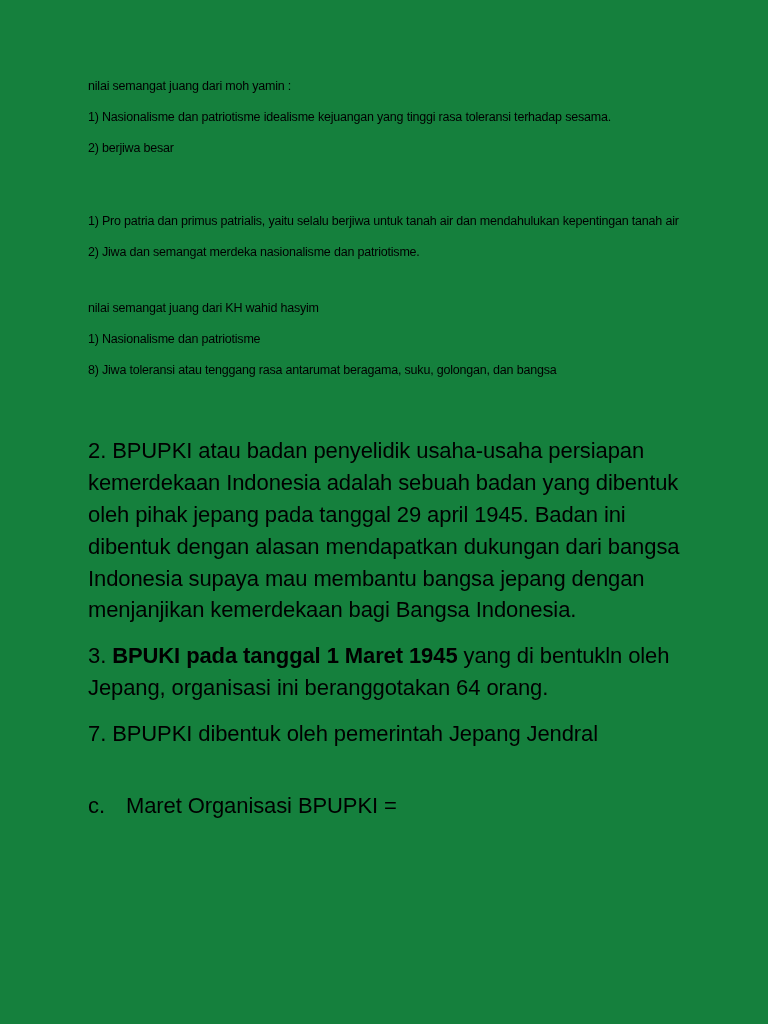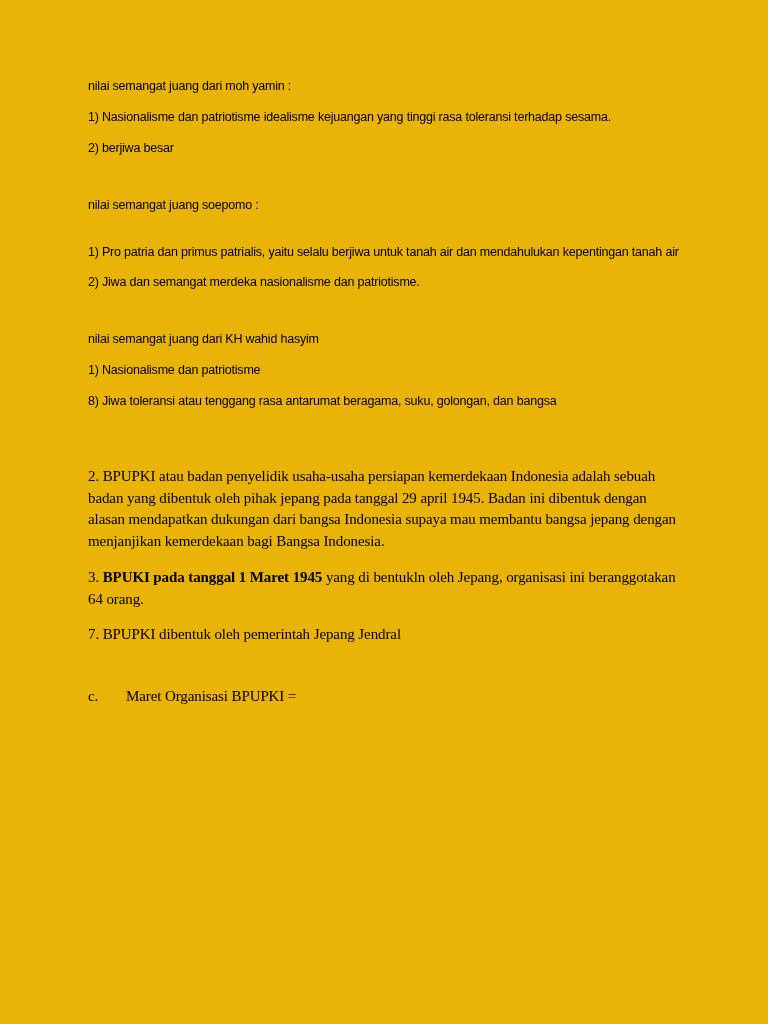--- a/index.html
+++ b/index.html
@@ -11,21 +11,21 @@
     width: 768px;
     height: 1024px;
     font-family: "Liberation Sans", sans-serif;
     color: #000000;
     overflow: hidden;
   }
   .page {
     position: relative;
     width: 768px;
     height: 1024px;
-    background: #eab308;
+    background: #15803d;
     box-sizing: border-box;
     padding: 78px 86px 0 88px;
   }
   .small-block {
     font-family: "Liberation Sans", sans-serif;
     font-size: 12.5px;
     line-height: 1.35;
     letter-spacing: -0.2px;
   }
   .small-block p {
@@ -34,22 +34,22 @@
   .gap-lg {
     height: 26px;
   }
   .gap-md {
     height: 16px;
   }
   .heading-line {
     margin-left: 6px;
   }
   .big-block {
-    font-family: Liberation Serif, serif;
-    font-size: 15px;
+    font-family: Liberation Sans, sans-serif;
+    font-size: 22px;
     line-height: 1.45;
     letter-spacing: -0.1px;
   }
   .big-block p {
     margin: 0 0 12px 0;
   }
   .big-block p.para {
     margin-bottom: 14px;
   }
   b {
@@ -67,21 +67,20 @@
 
   <div class="small-block">
     <p class="heading-line">nilai semangat juang dari moh yamin :</p>
     <p>1) Nasionalisme dan patriotisme idealisme kejuangan yang tinggi rasa toleransi terhadap sesama.</p>
     <p>2) berjiwa besar</p>
   </div>
 
   <div class="gap-lg"></div>
 
   <div class="small-block">
-    <p>nilai semangat juang soepomo :</p>
     <div class="gap-md"></div>
     <p>1) Pro patria dan primus patrialis, yaitu selalu berjiwa untuk tanah air dan mendahulukan kepentingan tanah air</p>
     <p>2) Jiwa dan semangat merdeka nasionalisme dan patriotisme.</p>
   </div>
 
   <div class="gap-lg"></div>
 
   <div class="small-block">
     <p>nilai semangat juang dari KH wahid hasyim</p>
     <p>1)  Nasionalisme dan patriotisme</p>

